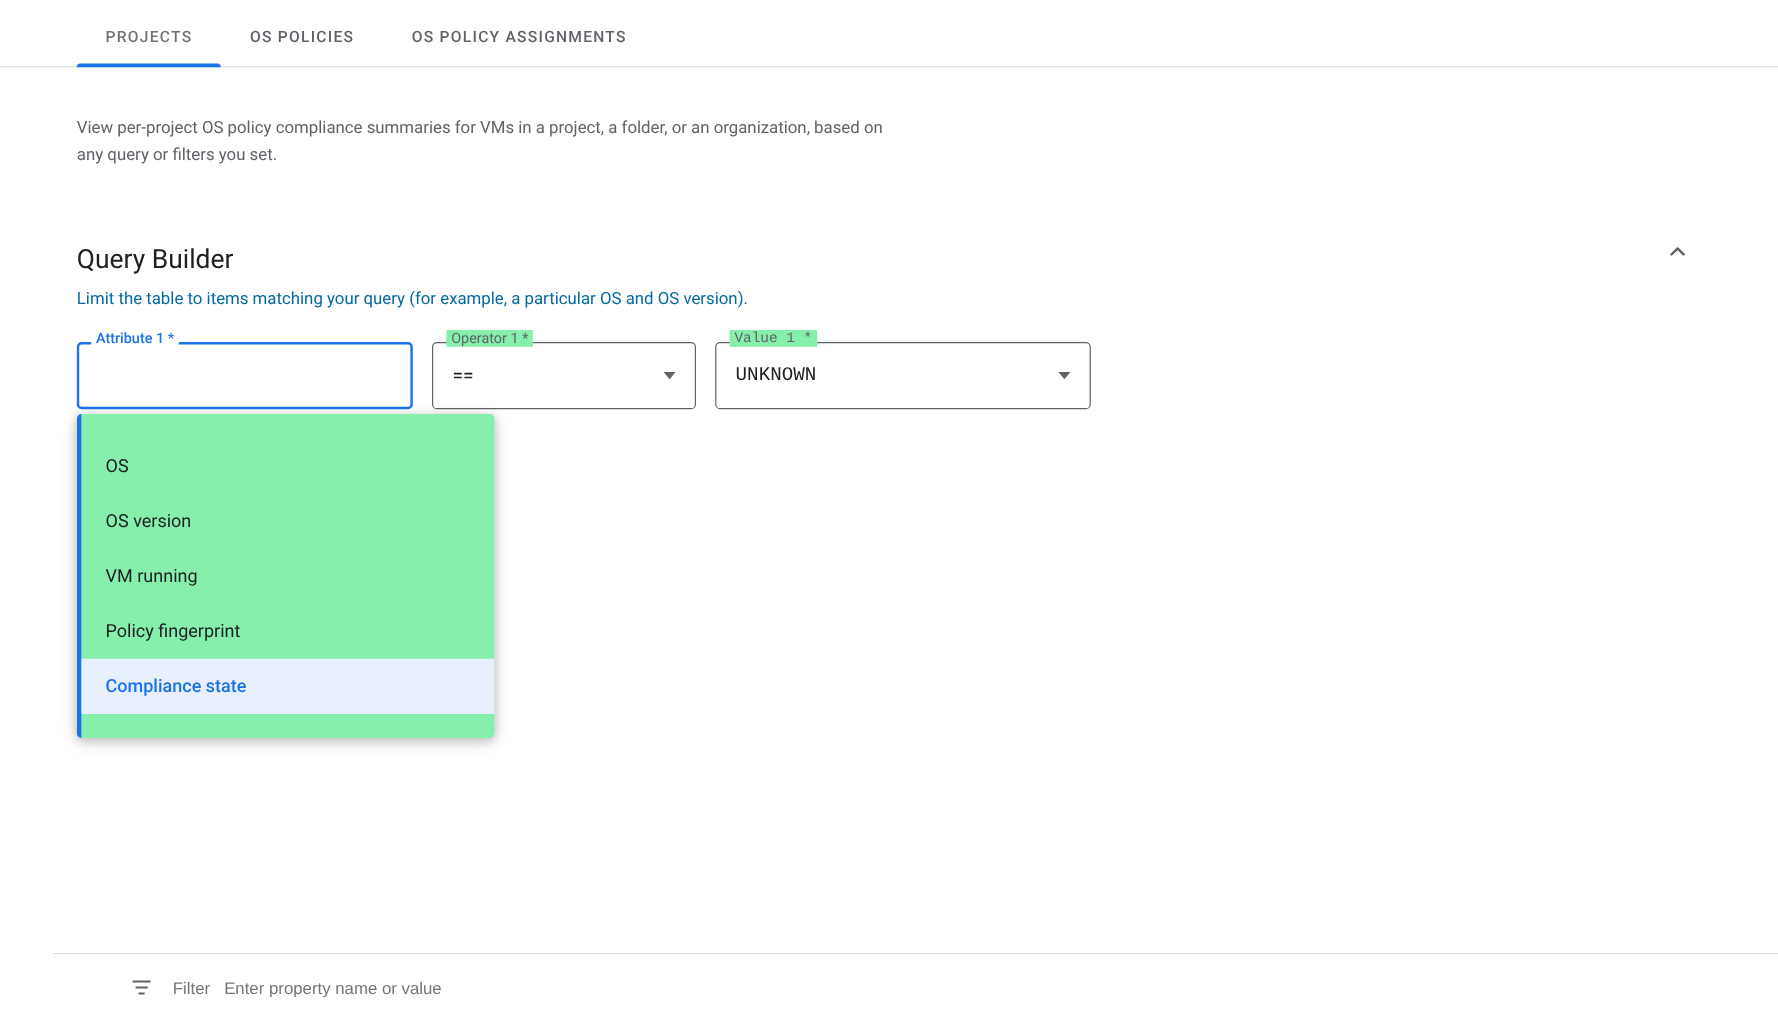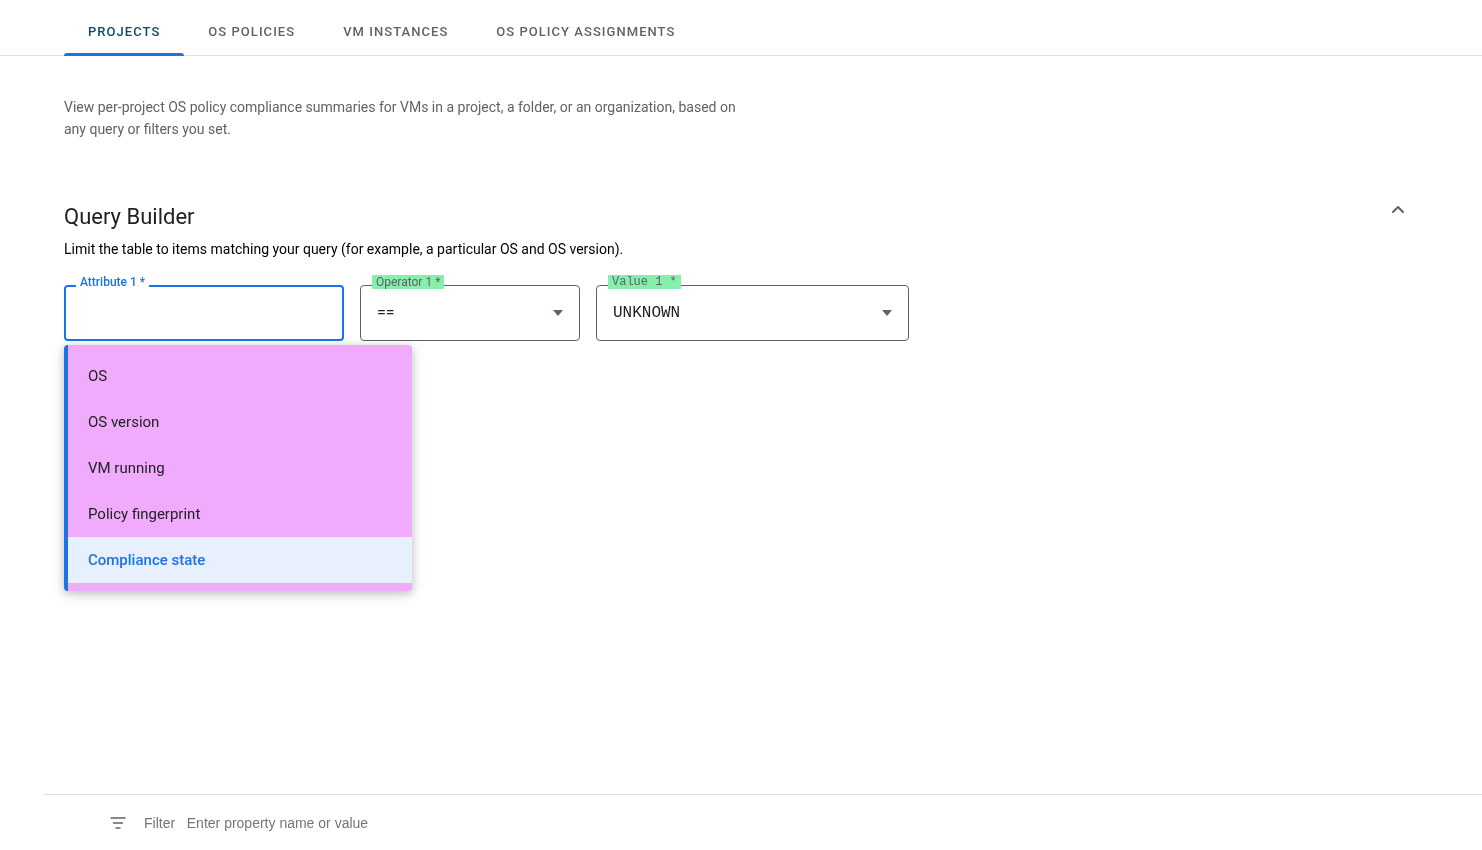--- a/index.html
+++ b/index.html
@@ -34,21 +34,21 @@
       letter-spacing: 0.08em;
       color: #5f6368;
       cursor: pointer;
       position: relative;
       text-transform: uppercase;
       white-space: nowrap;
       user-select: none;
     }
 
     .tab.active {
-      color: #0c4a6e;
+      color: #737373;
     }
 
     .tab.active::after {
       content: '';
       position: absolute;
       bottom: -1px;
       left: 0;
       right: 0;
       height: 3px;
       background: #1a73e8;
@@ -93,21 +93,21 @@
       border-radius: 50%;
     }
 
     .chevron-up svg {
       width: 24px;
       height: 24px;
     }
 
     .query-builder-desc {
       font-size: 14px;
-      color: #000000;
+      color: #0369a1;
       margin-bottom: 28px;
     }
 
     
     .query-row {
       display: flex;
       align-items: center;
       gap: 16px;
       position: relative;
     }
@@ -144,25 +144,25 @@
       position: relative;
       cursor: pointer;
     }
 
     
     .dropdown-menu {
       position: absolute;
       top: 60px;
       left: 0;
       width: 348px;
-      background: #f0abfc;
+      background: #86efac;
       box-shadow: 0 2px 8px rgba(0,0,0,0.2), 0 4px 16px rgba(0,0,0,0.1);
       border-radius: 4px;
       z-index: 100;
-      padding: 8px 0;
+      padding: 20px 0;
       border-left: 4px solid #1a73e8;
     }
 
     .dropdown-item {
       padding: 14px 20px;
       font-size: 15px;
       color: #202124;
       cursor: pointer;
       display: flex;
       align-items: center;
@@ -251,21 +251,20 @@
       font-size: 14px;
       color: #5f6368;
     }
   </style>
 </head>
 <body>
 
 <div class="tabs-container">
 <div class="tab active">PROJECTS</div>
     <div class="tab">OS POLICIES</div>
-    <div class="tab">VM INSTANCES</div>
     <div class="tab">OS POLICY ASSIGNMENTS</div>
   </div>
 
 <div class="main-content">
   <p class="description">View per-project OS policy compliance summaries for VMs in a project, a folder, or an organization, based on any query or filters you set.</p>
 
   <div>
     <div class="query-builder-header">
       <h2 class="query-builder-title">Query Builder</h2>
       <div class="chevron-up">

